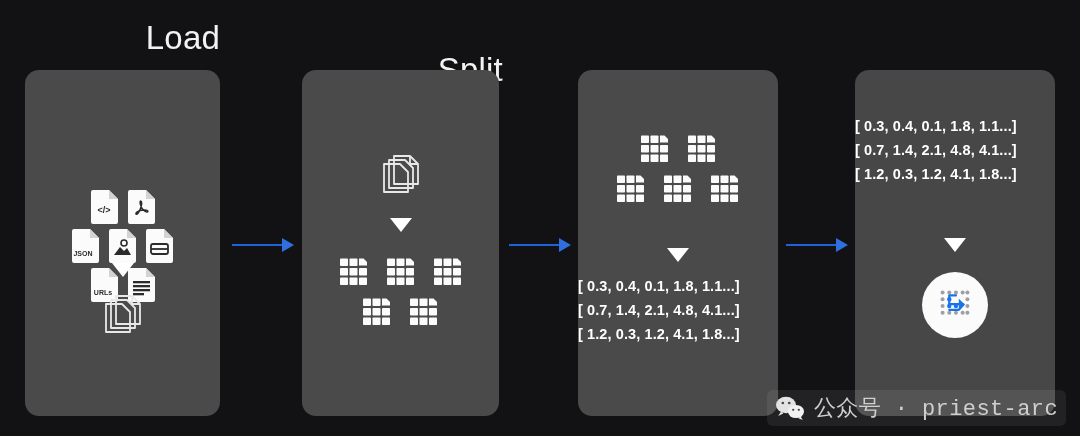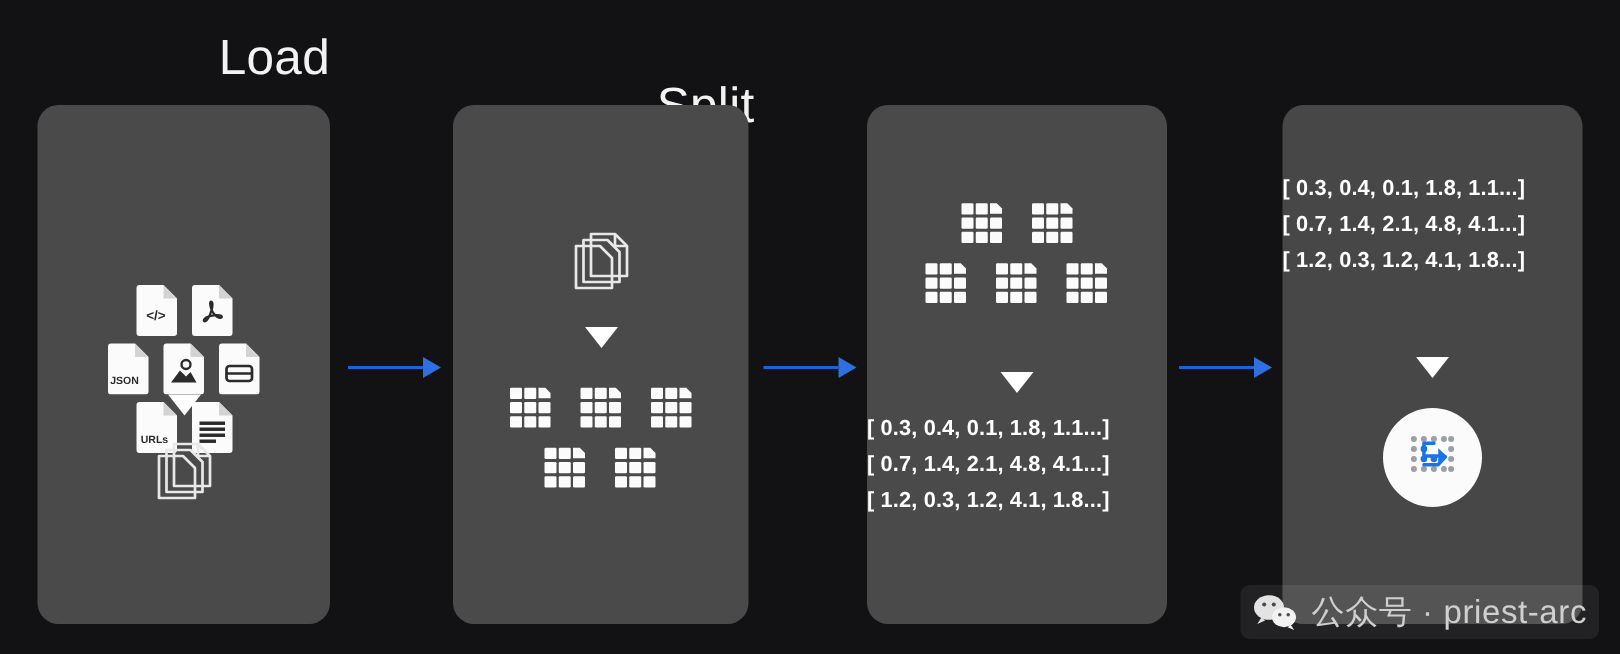--- a/index.html
+++ b/index.html
@@ -166,21 +166,21 @@
     gap: 9px;
     padding: 3px 8px;
     border-radius: 6px;
     background: rgba(255,255,255,0.07);
   }
   .watermark .wm-text {
     color: #cfcfcf;
     font-size: 22px;
     font-weight: 400;
     letter-spacing: 0.4px;
-    font-family: Liberation Sans, sans-serif;
+    font-family: Liberation Mono, monospace;
     white-space: nowrap;
   }
   .wechat-icon { width: 30px; height: 26px; }
   .wechat-icon svg { display: block; }
 </style>
 </head>
 <body>
 
 <div id="stage">
 

